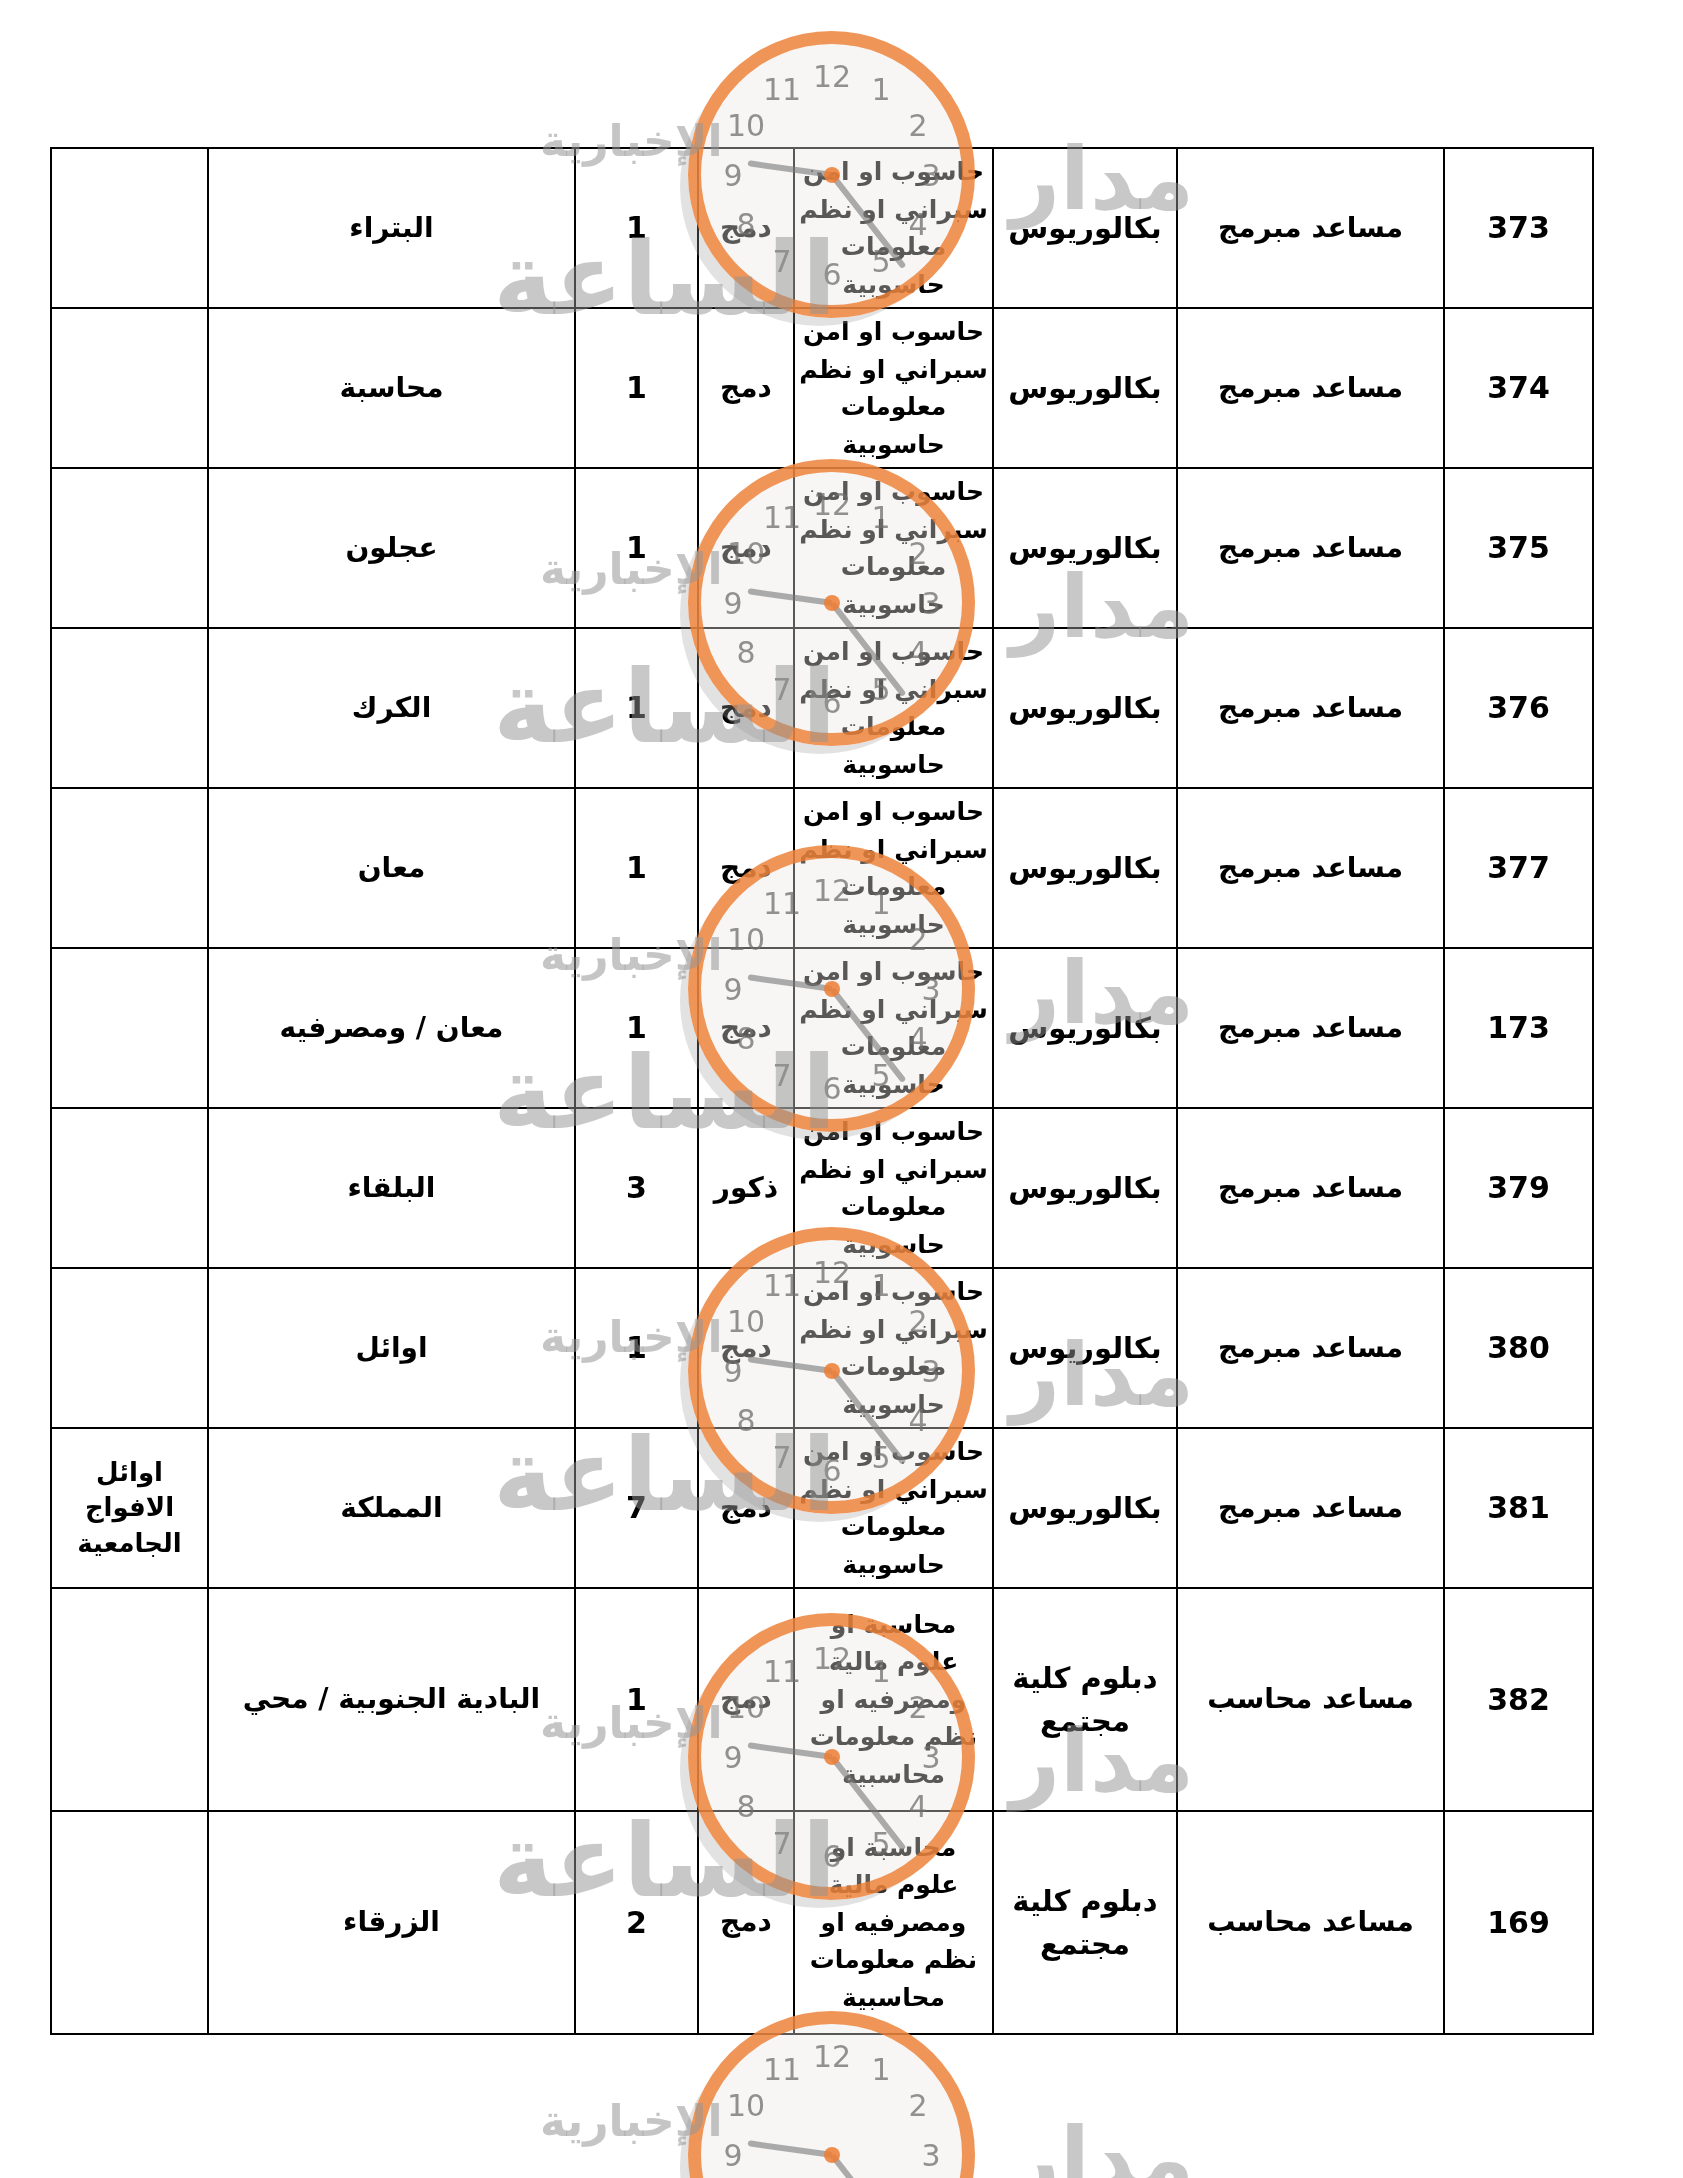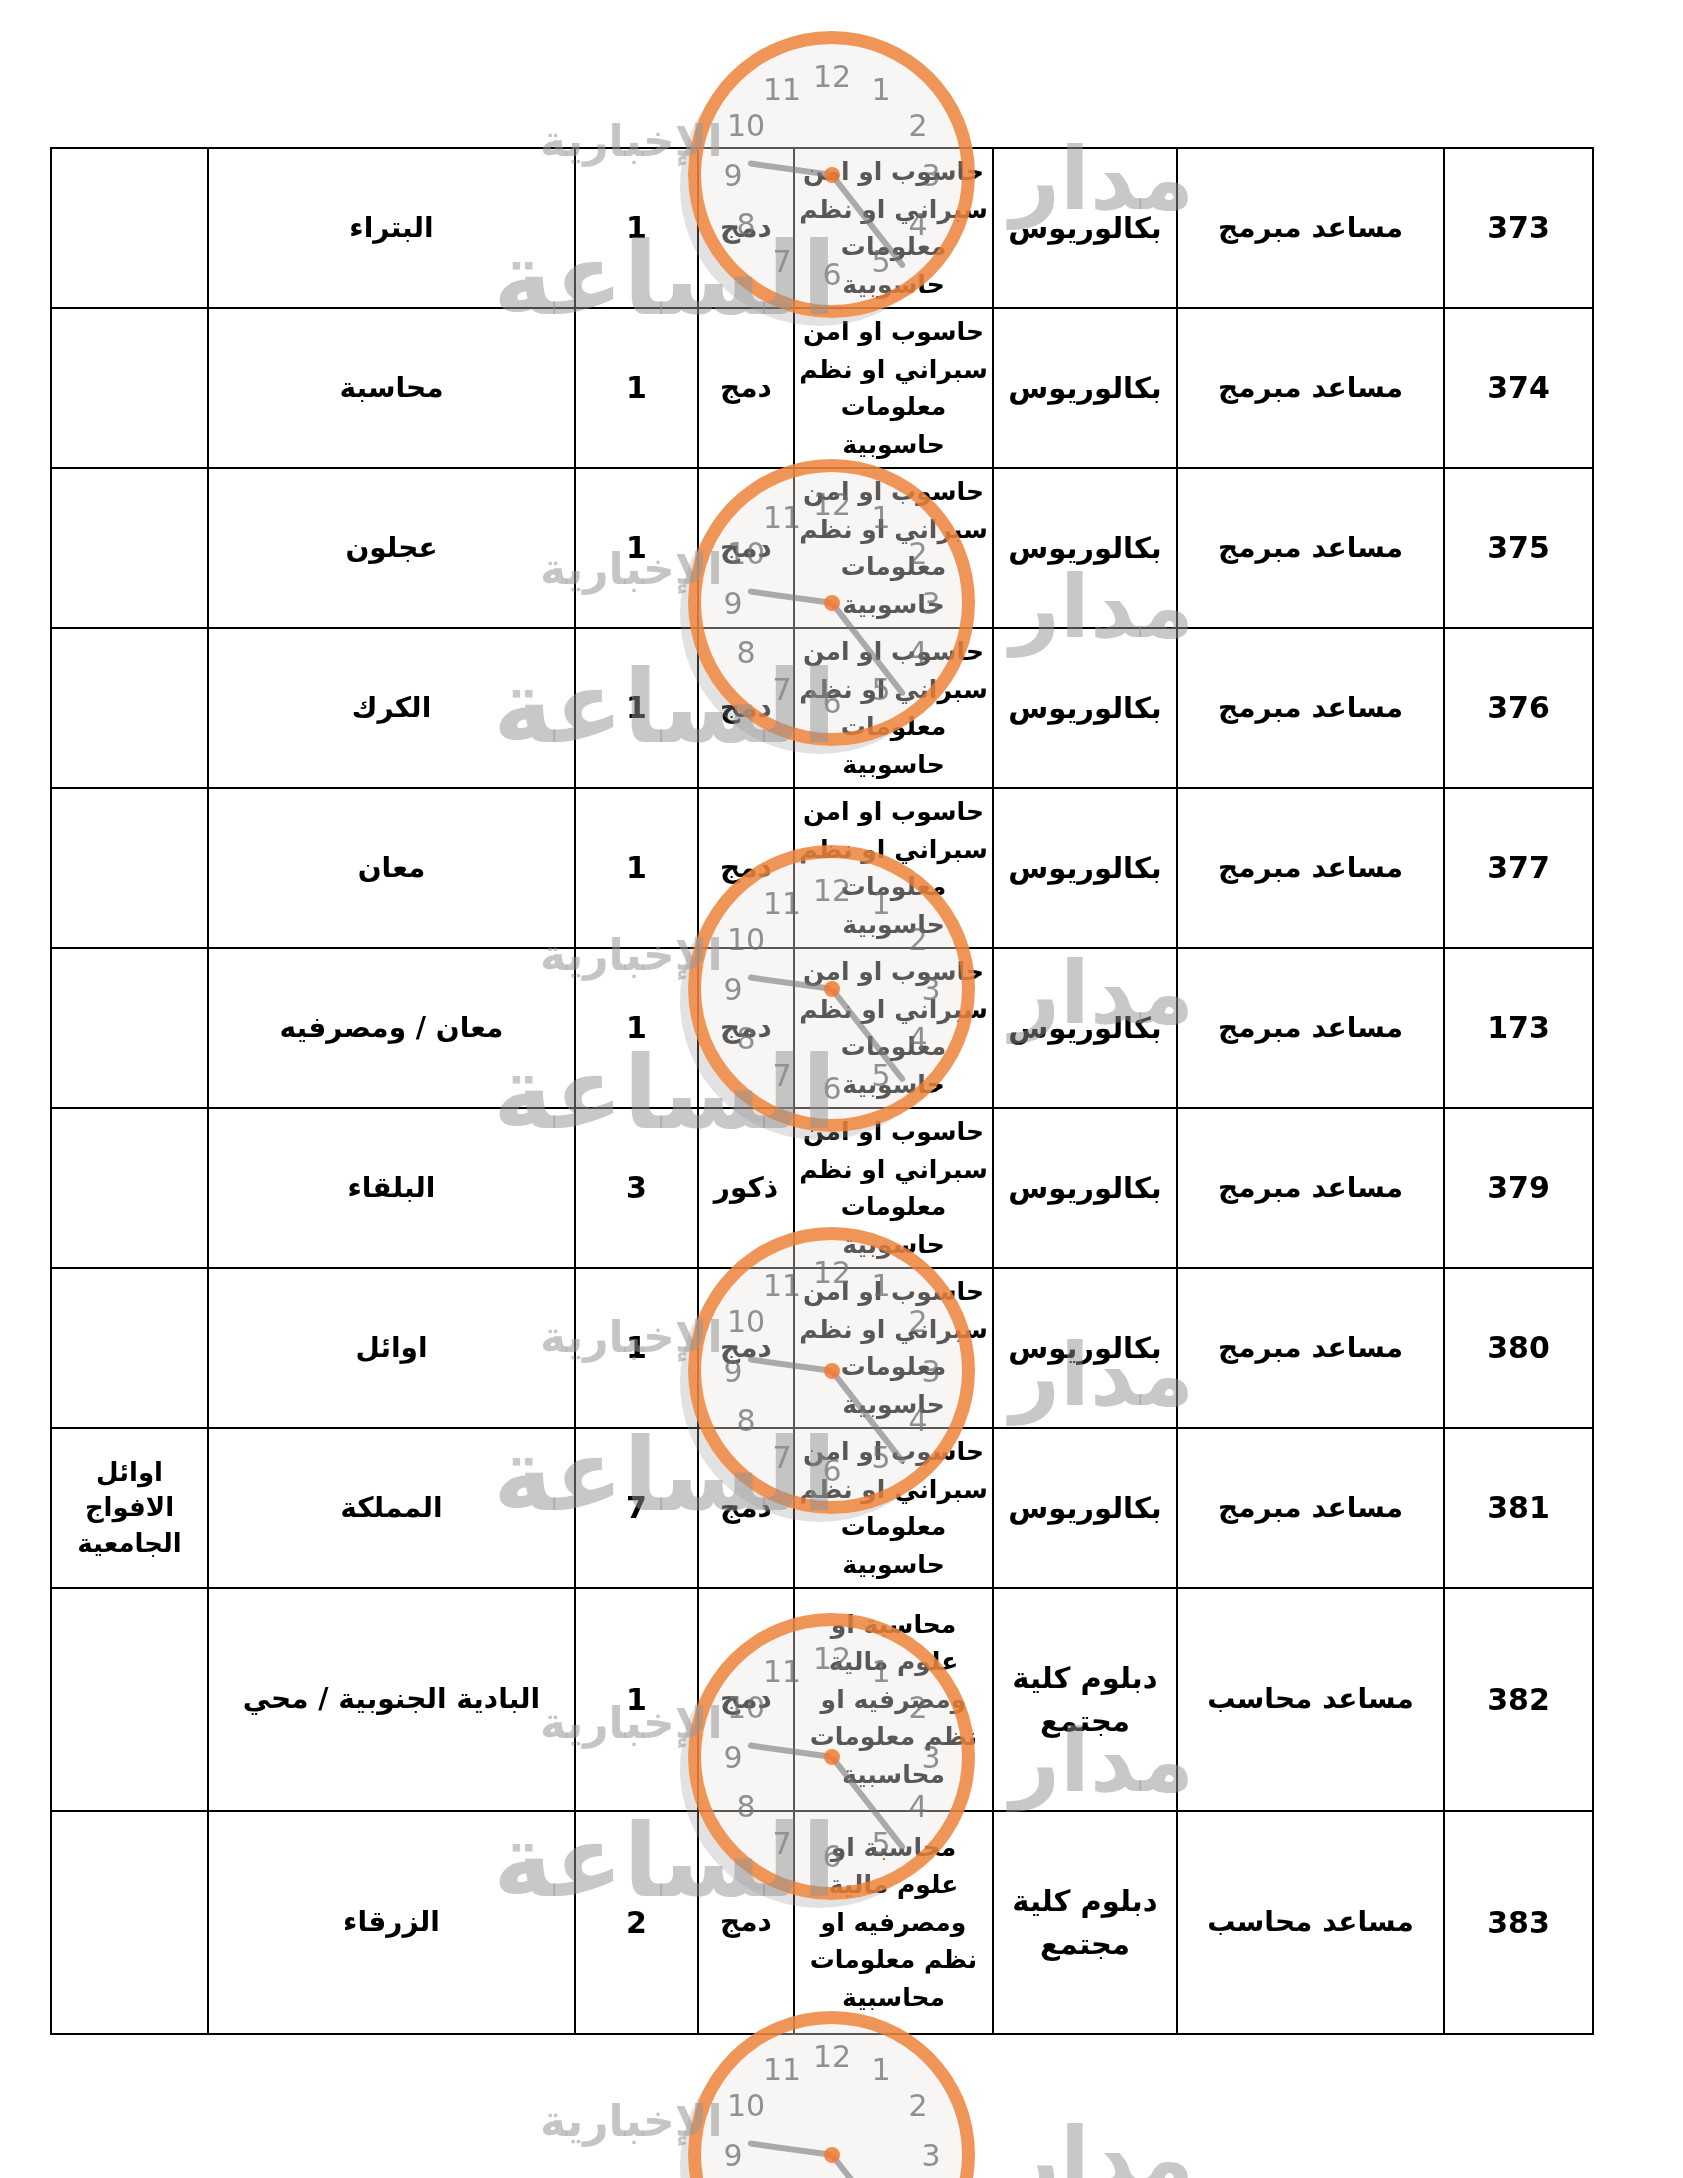--- a/index.html
+++ b/index.html
@@ -235,21 +235,21 @@
     <td class="cell-number">382</td>
     <td class="cell-job">مساعد محاسب</td>
     <td class="cell-qual">دبلوم كلية مجتمع</td>
     <td class="cell-spec">محاسبة او علوم مالية ومصرفيه او نظم معلومات محاسبية</td>
     <td class="cell-gender">دمج</td>
     <td class="cell-count">1</td>
     <td class="cell-location">البادية الجنوبية / محي</td>
     <td class="cell-note"></td>
   </tr>
         <tr class="vacancy-row tall">
-    <td class="cell-number">383</td>
+    <td class="cell-number">169</td>
     <td class="cell-job">مساعد محاسب</td>
     <td class="cell-qual">دبلوم كلية مجتمع</td>
     <td class="cell-spec">محاسبة او علوم مالية ومصرفيه او نظم معلومات محاسبية</td>
     <td class="cell-gender">دمج</td>
     <td class="cell-count">2</td>
     <td class="cell-location">الزرقاء</td>
     <td class="cell-note"></td>
   </tr>
       </tbody>
   </table>

